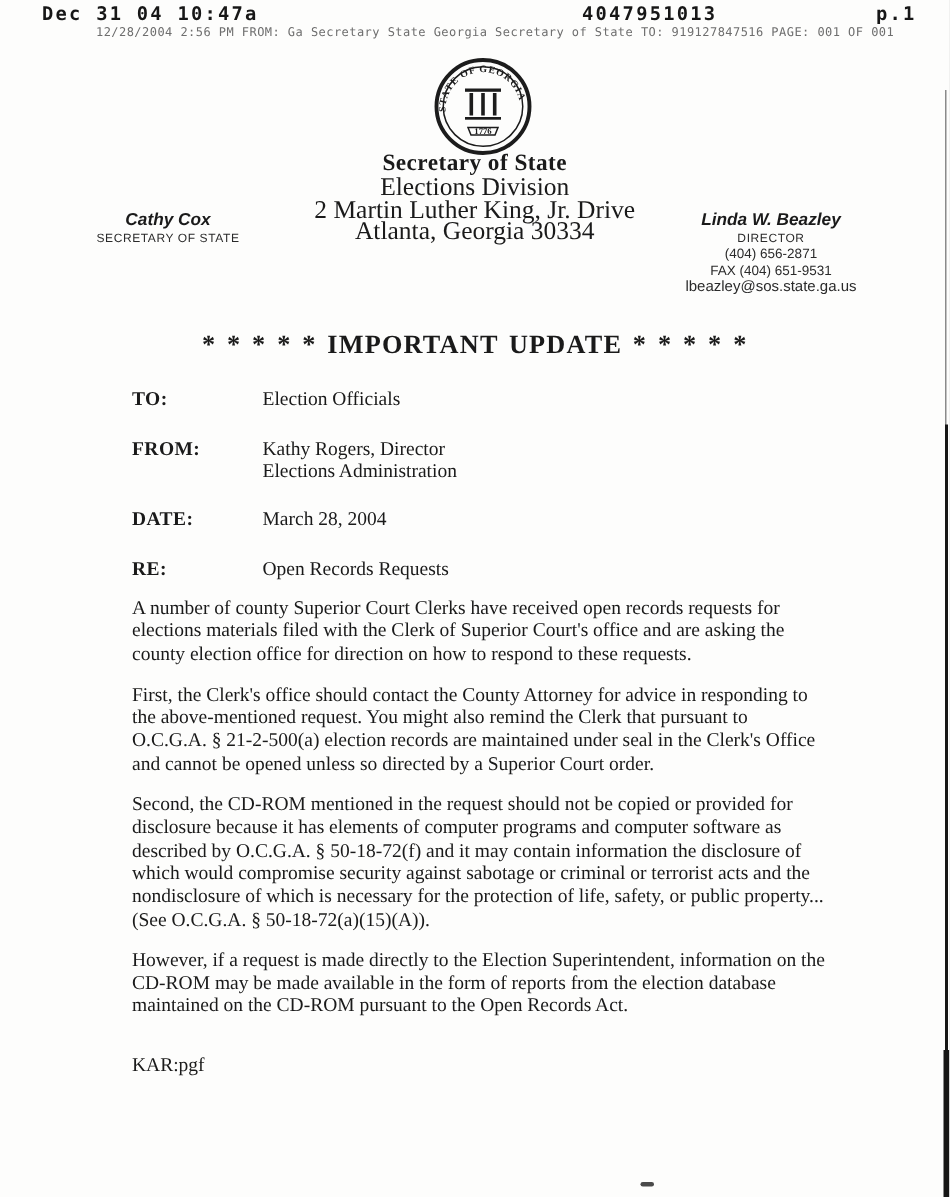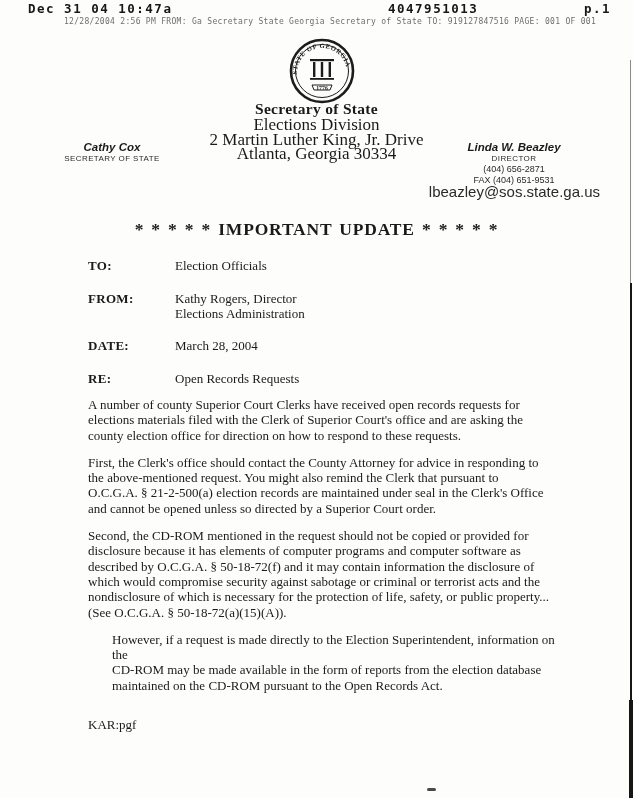--- a/index.html
+++ b/index.html
@@ -29,34 +29,34 @@
   
   .lh-center { position: absolute; top: 100px; left: 0; width: 100%; text-align: center; }
   .lh-office { font-size: 15.5px; font-weight: bold; letter-spacing: 0.3px; }
   .lh-line { font-size: 17px; line-height: 14.6px; }
   .official { position: absolute; text-align: center; font-family: "Liberation Sans", sans-serif; }
   .official-left { top: 141px; left: 38px; width: 148px; }
   .official-right { top: 141px; left: 428px; width: 172px; }
   .official .name { font-size: 11.5px; font-weight: bold; line-height: 12px; font-style: italic; }
   .official .title { font-size: 8px; letter-spacing: 0.4px; line-height: 11px; color: #2a2a2a; }
   .official .contact { font-size: 9px; line-height: 11px; color: #2a2a2a; }
-  .official .email { font-size: 15px; line-height: 12px; color: #2a2a2a; text-align: right; }
+  .official .email { font-size: 10px; line-height: 12px; color: #2a2a2a; }
   
   .headline { position: absolute; top: 219px; left: 0; width: 100%; text-align: center;
     font-size: 17.5px; font-weight: bold; letter-spacing: 0.8px; word-spacing: 2px; }
   
   .memo { position: absolute; top: 258px; left: 88px; width: 420px; font-size: 13px; }
   .memo-row { display: grid; grid-template-columns: 87px auto; margin-bottom: 17px; }
   .memo-label { font-weight: bold; letter-spacing: 0.3px; }
   .memo-value { white-space: pre-line; line-height: 15.2px; }
   
   .body-text { position: absolute; top: 397px; left: 88px; width: 476px;
     font-size: 13px; line-height: 15.3px; }
   .para { white-space: pre-line; margin-bottom: 12px; }
-  .para-gap { margin-bottom: 20px; margin-left: 24px; }
+  .para-gap { margin-bottom: 20px; }
   .signoff { margin-top: 24px; font-size: 13px; }
   
   .artifact-edge-light { position: absolute; top: 60px; right: 2px; width: 1px; height: 225px; background: #8a8a8a; }
   .artifact-edge-dark  { position: absolute; top: 283px; right: 1px; width: 2px; height: 515px; background: #161616; }
   .artifact-edge-foot  { position: absolute; top: 700px; right: 0;  width: 4px; height: 98px; background: #161616; }
   .artifact-smudge { position: absolute; top: 788px; left: 427px; width: 9px; height: 3px;
     background: #4a4a4a; border-radius: 2px; }
 </style>
 </head>
 <body>

